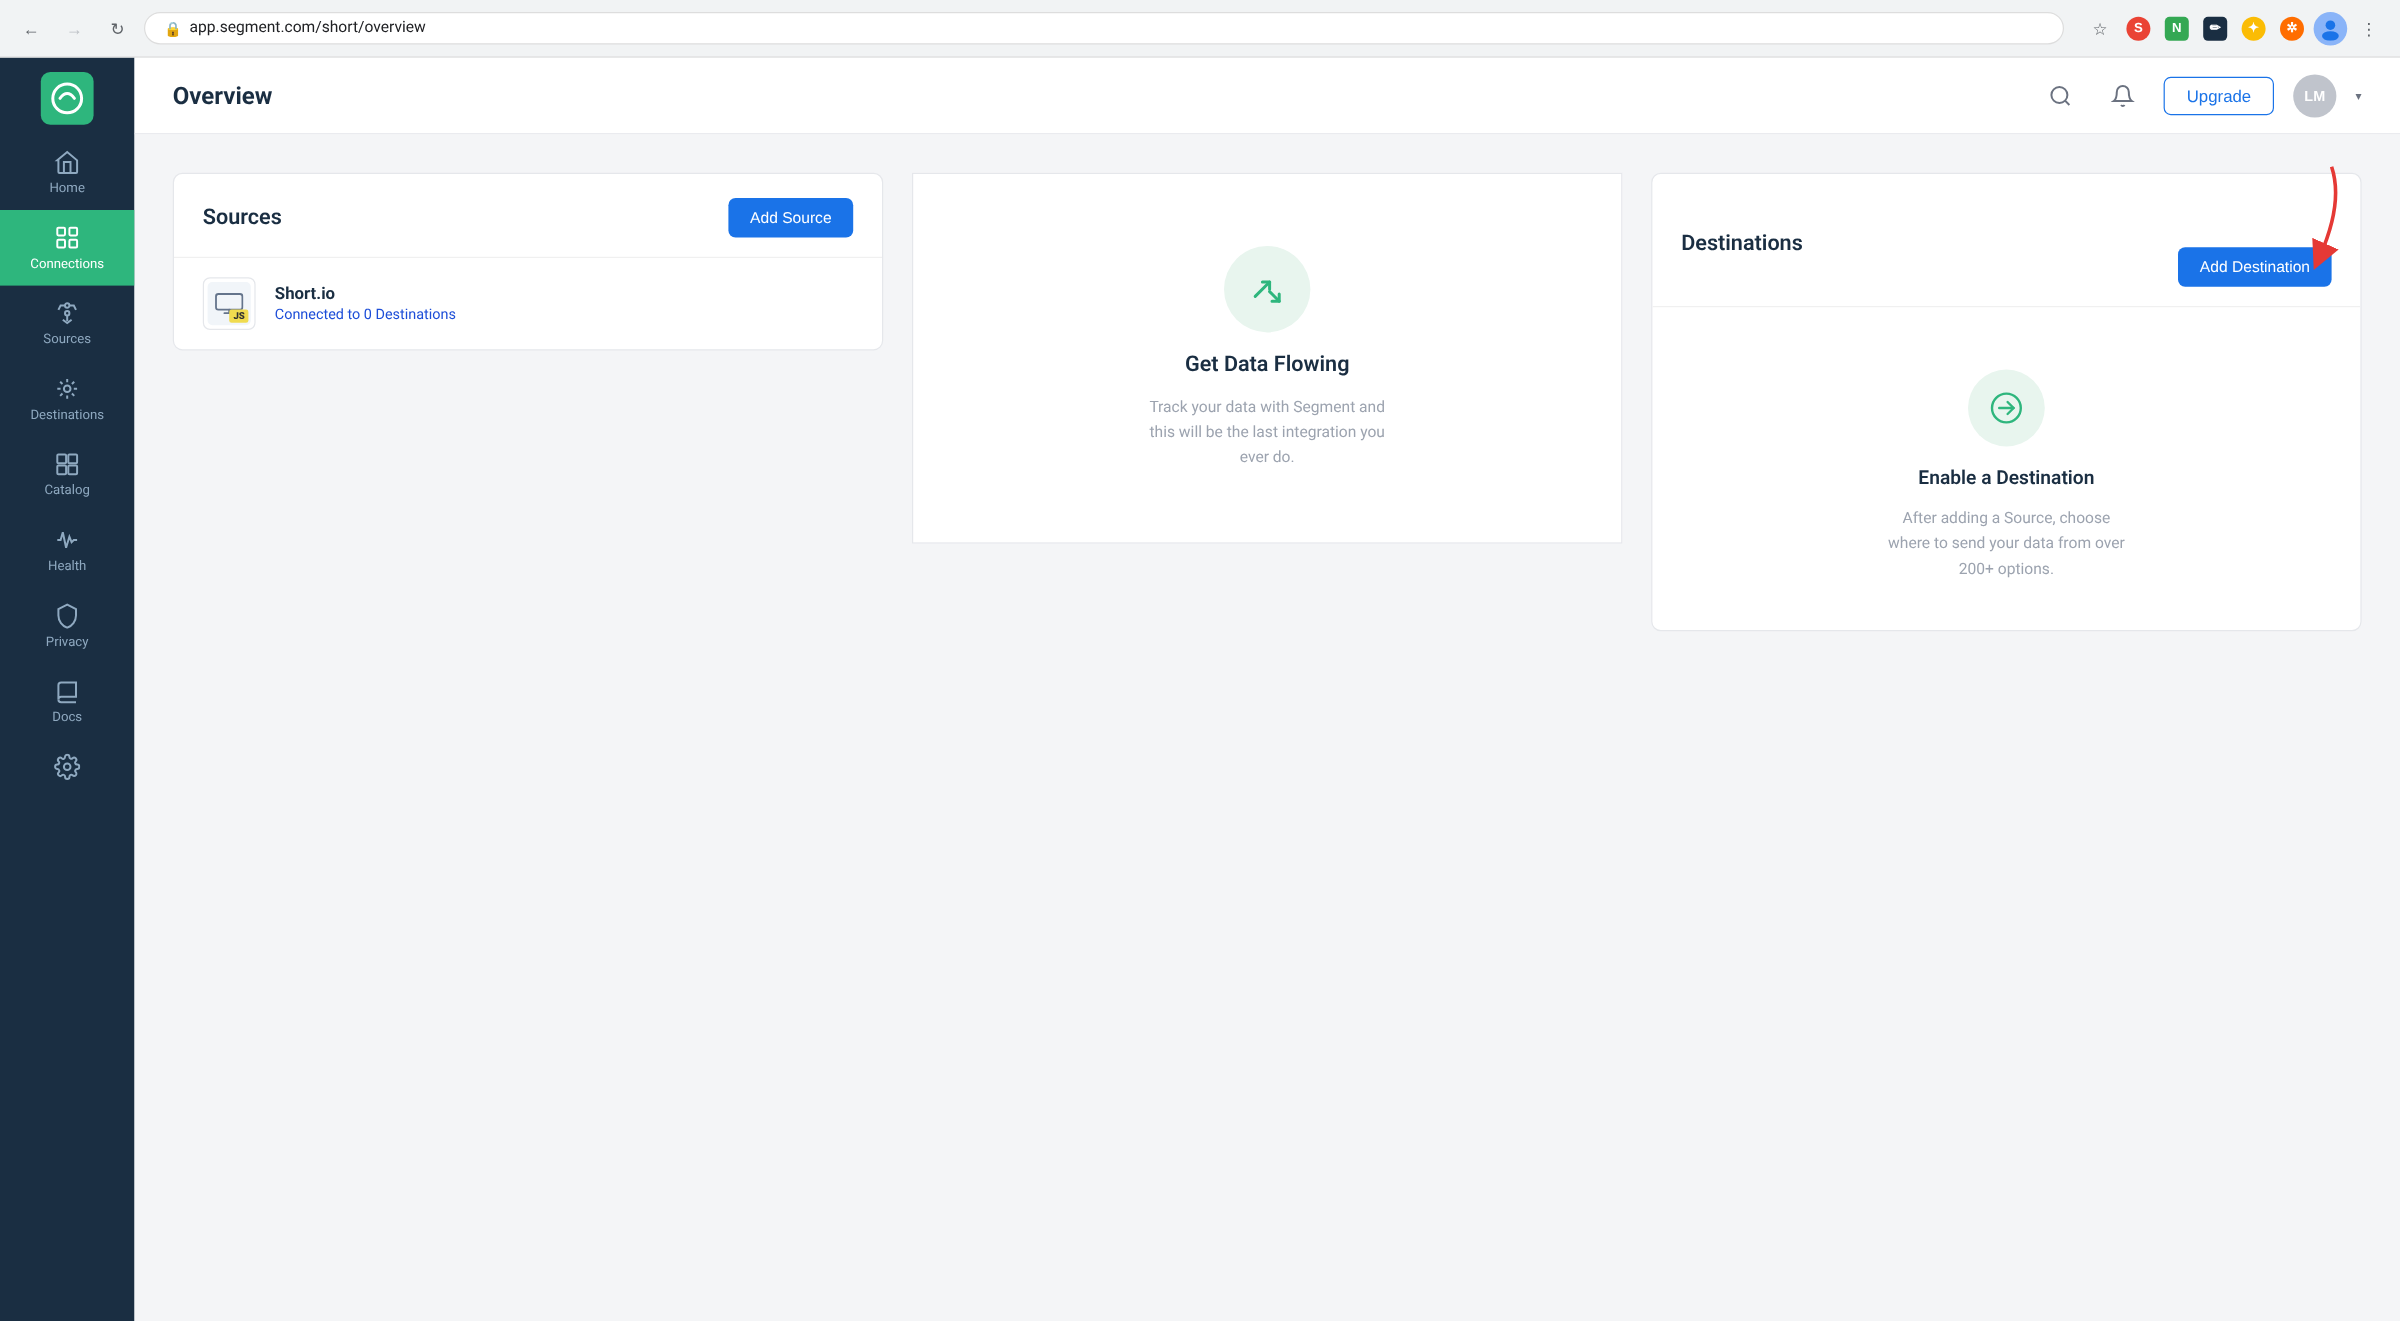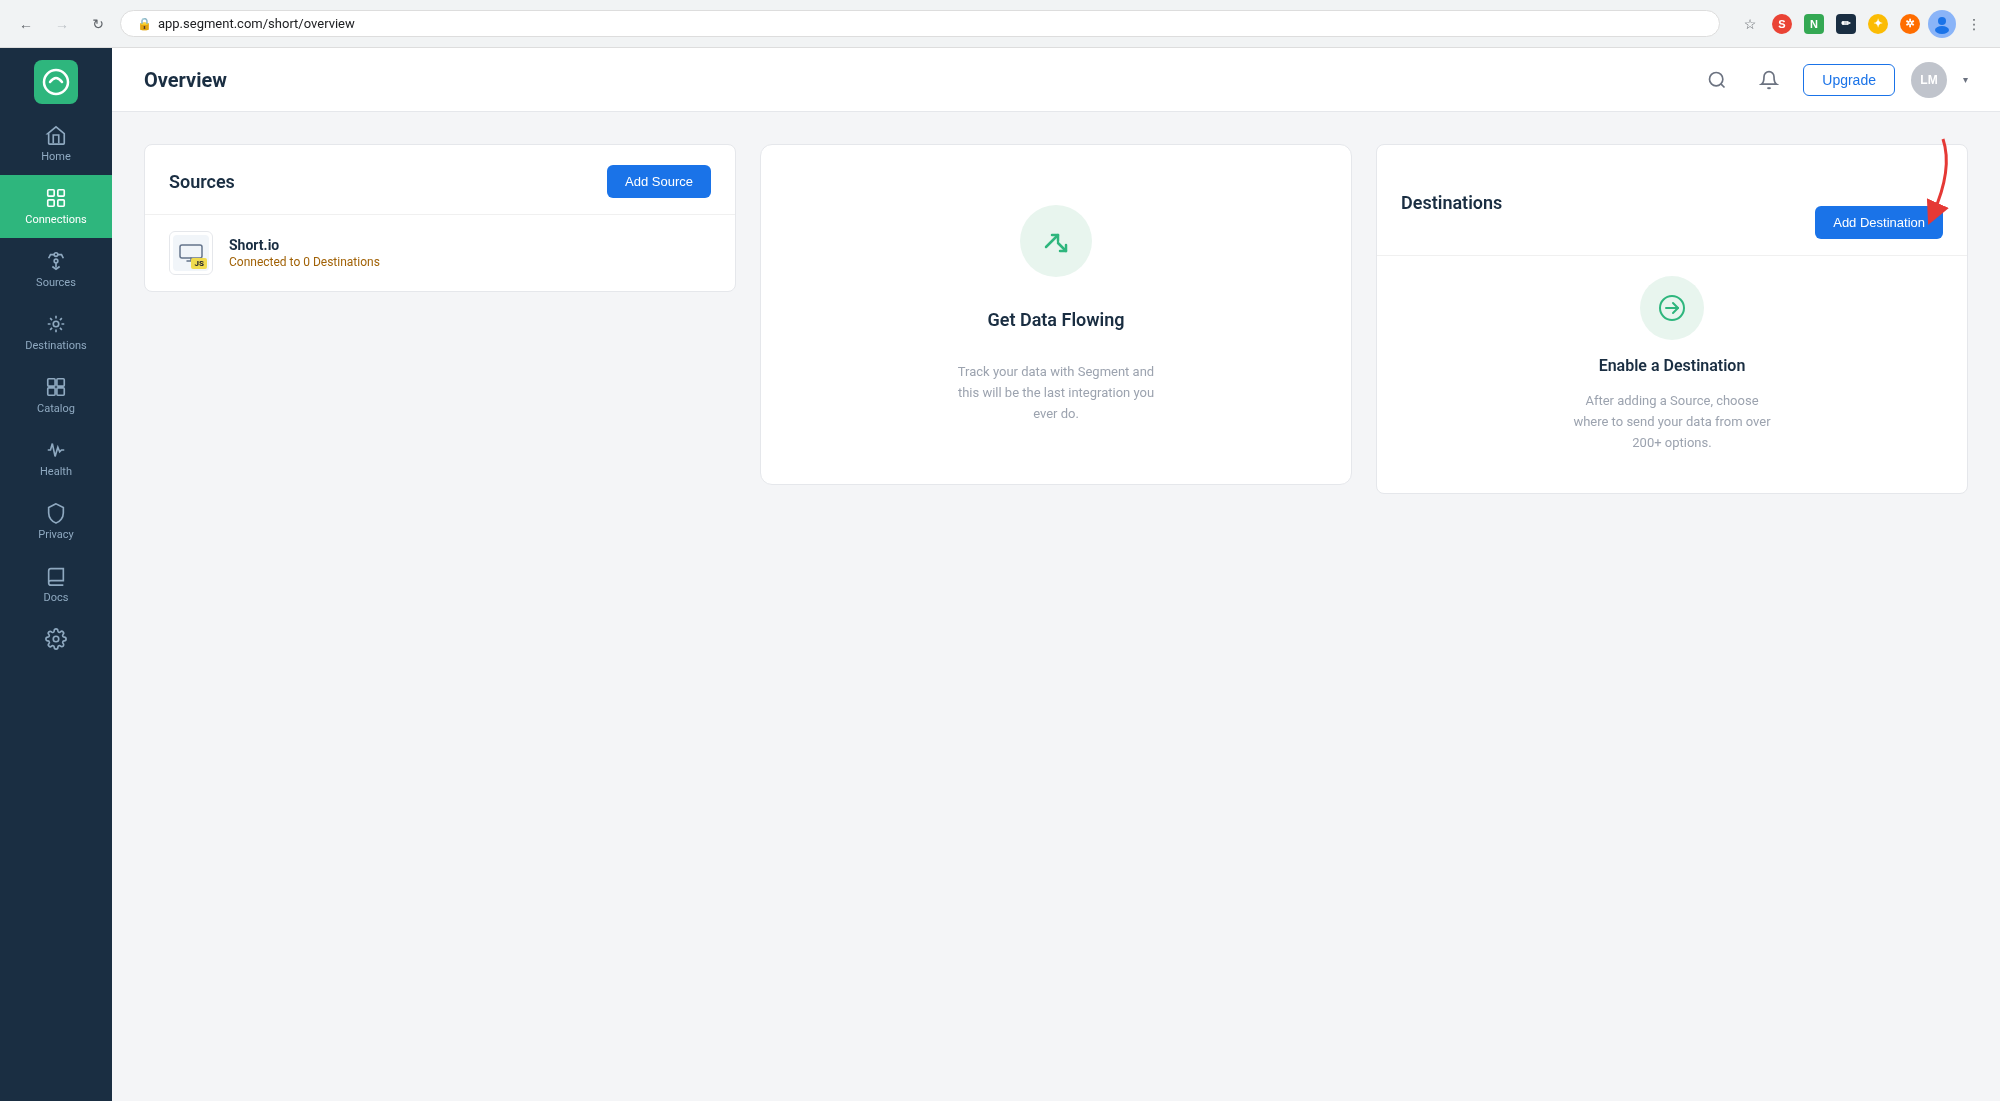--- a/index.html
+++ b/index.html
@@ -240,35 +240,35 @@
       position: relative;
     }
     .source-info { flex: 1; }
     .source-name {
       font-size: 14px;
       font-weight: 700;
       color: #1a2e42;
     }
     .source-desc {
       font-size: 12px;
-      color: #a16207;
+      color: #1d4ed8;
       margin-top: 2px;
     }
 
     
     .middle-card {
       background: #fff;
-      border-radius: 12px;
+      border-radius: 0;
       border: 1px solid #e5e7eb;
       padding: 60px 40px;
       display: flex;
       flex-direction: column;
       align-items: center;
       text-align: center;
-      gap: 32px;
+      gap: 16px;
     }
     .middle-icon-circle {
       width: 72px; height: 72px;
       background: #e8f5ee;
       border-radius: 50%;
       display: flex; align-items: center; justify-content: center;
     }
     .middle-card-title {
       font-size: 18px;
       font-weight: 600;
@@ -276,21 +276,21 @@
     }
     .middle-card-desc {
       font-size: 13px;
       color: #9ca3af;
       line-height: 1.6;
       max-width: 220px;
     }
 
     
     .dest-empty {
-      padding: 20px 24px 40px;
+      padding: 52px 24px 40px;
       display: flex;
       flex-direction: column;
       align-items: center;
       text-align: center;
       gap: 16px;
       border-top: 1px solid #f0f0f0;
     }
     .dest-icon-circle {
       width: 64px; height: 64px;
       background: #e8f5ee;

